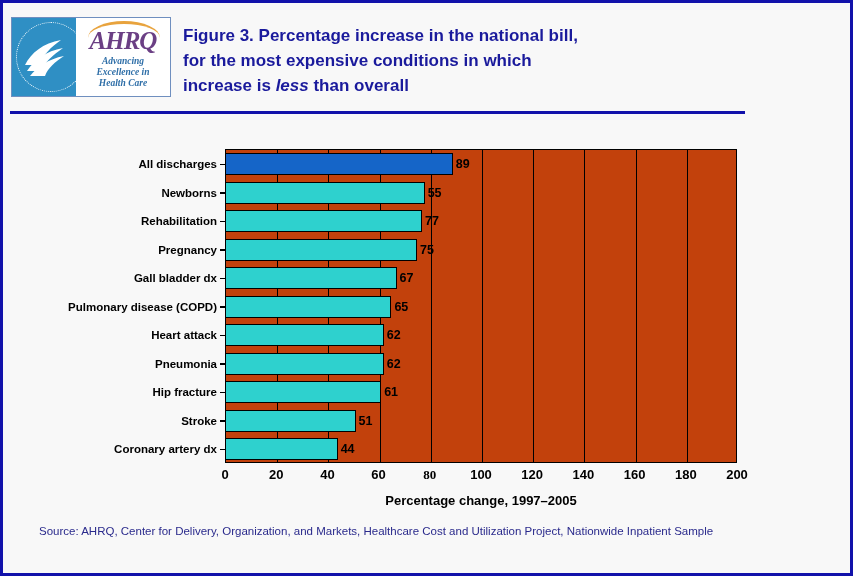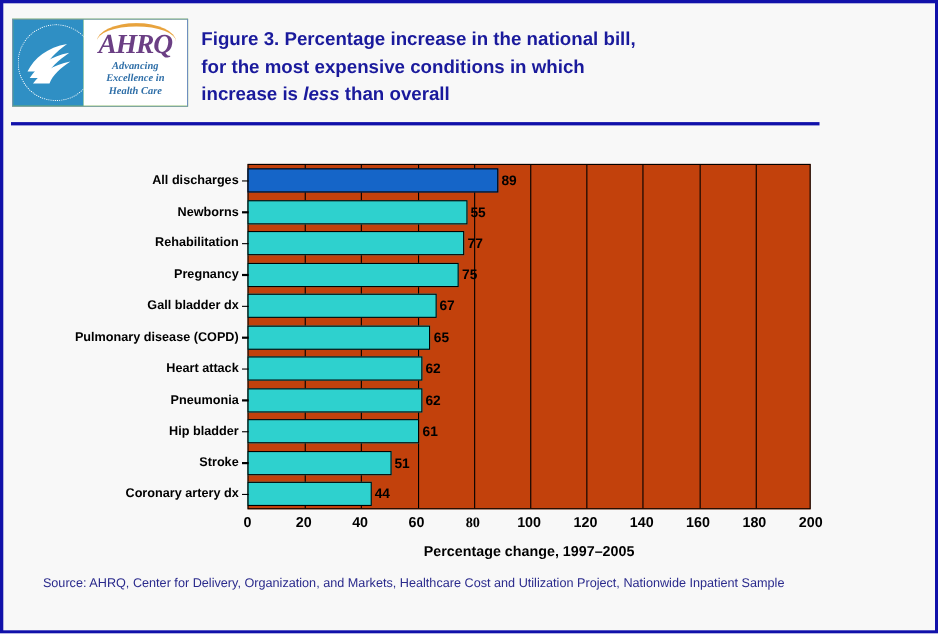--- a/index.html
+++ b/index.html
@@ -21,21 +21,21 @@
   #header {
     position: absolute;
     left: 0; top: 0; right: 0;
     height: 109px;
   }
   #logo {
     position: absolute;
     left: 8px; top: 14px;
     width: 160px; height: 80px;
     border: 1px solid #6f8fbf;
-    background: #84cc16;
+    background: #15803d;
     display: flex;
   }
   #logo-seal {
     width: 64px; height: 100%;
     background: #2f8fc4;
     position: relative;
     overflow: hidden;
   }
   #logo-seal .ring {
     position: absolute;
@@ -288,21 +288,21 @@
             <span class="bar-value">62</span>
           </div>
           <div class="row">
             <div class="tick-mark"></div>
             <div class="cat-label">Pneumonia</div>
             <div class="bar" style="width: 158.72px;"></div>
             <span class="bar-value">62</span>
           </div>
           <div class="row">
             <div class="tick-mark"></div>
-            <div class="cat-label">Hip bladder</div>
+            <div class="cat-label">Hip fracture</div>
             <div class="bar" style="width: 156.16px;"></div>
             <span class="bar-value">61</span>
           </div>
           <div class="row">
             <div class="tick-mark"></div>
             <div class="cat-label">Stroke</div>
             <div class="bar" style="width: 130.56px;"></div>
             <span class="bar-value">51</span>
           </div>
           <div class="row">

